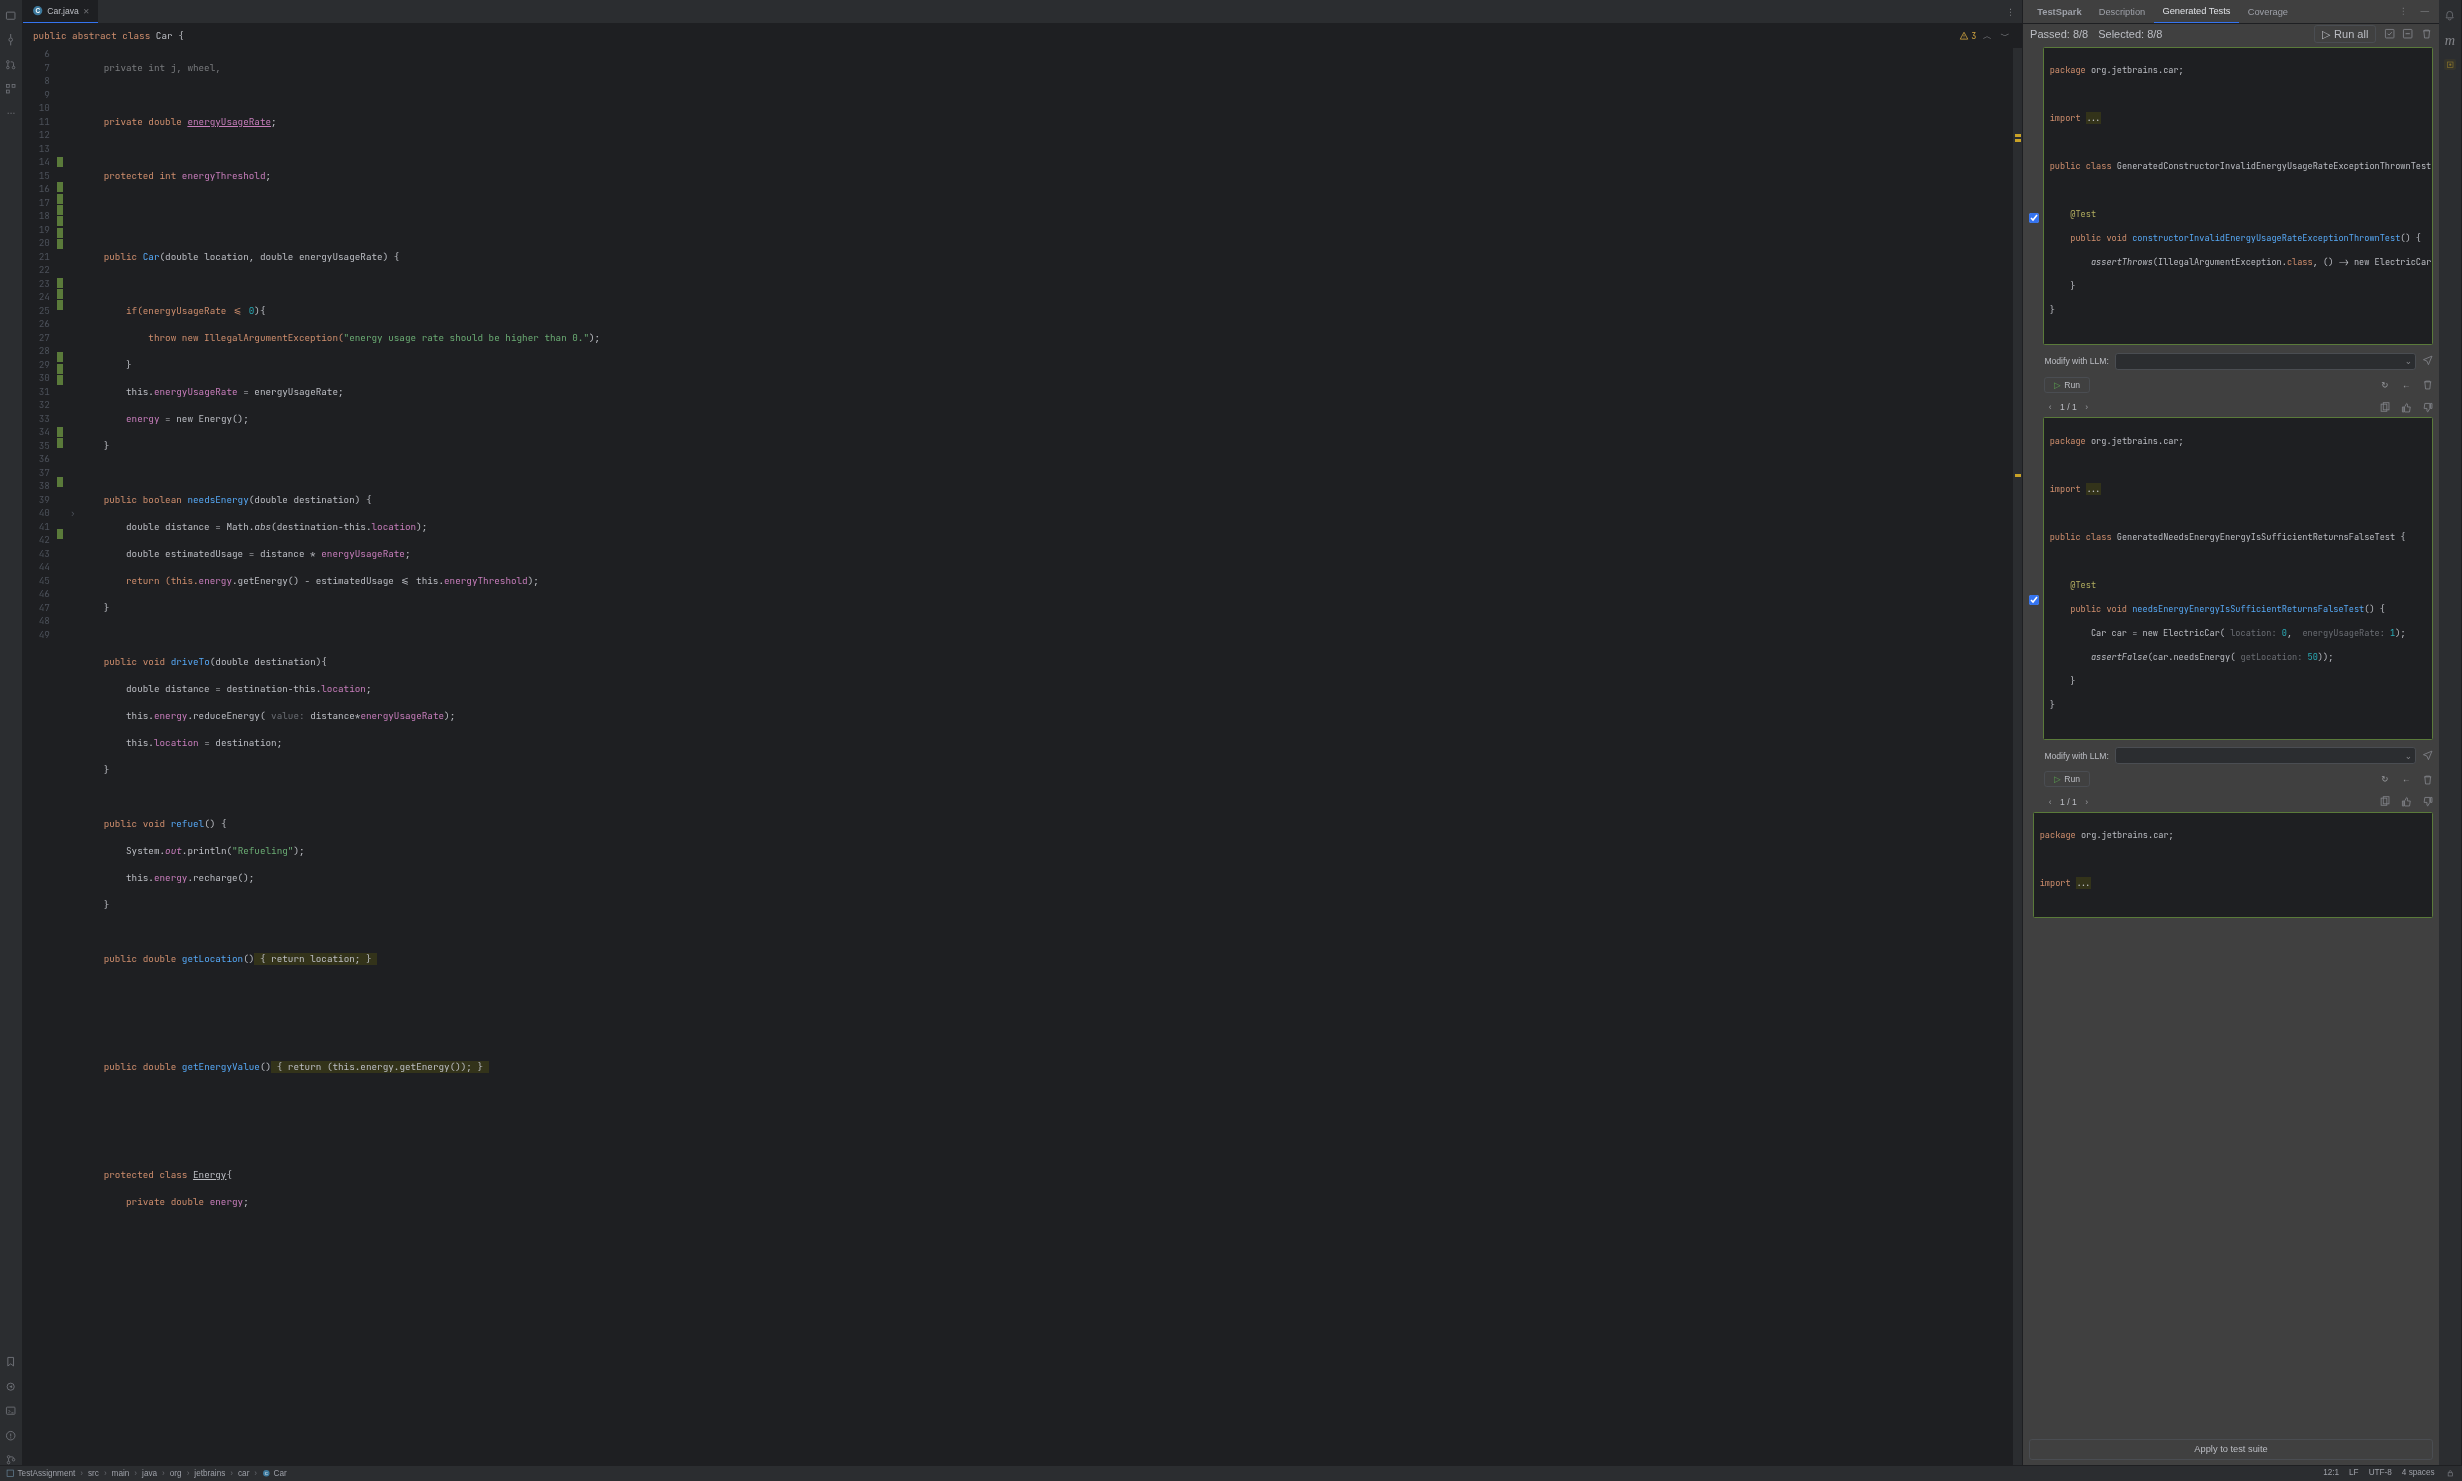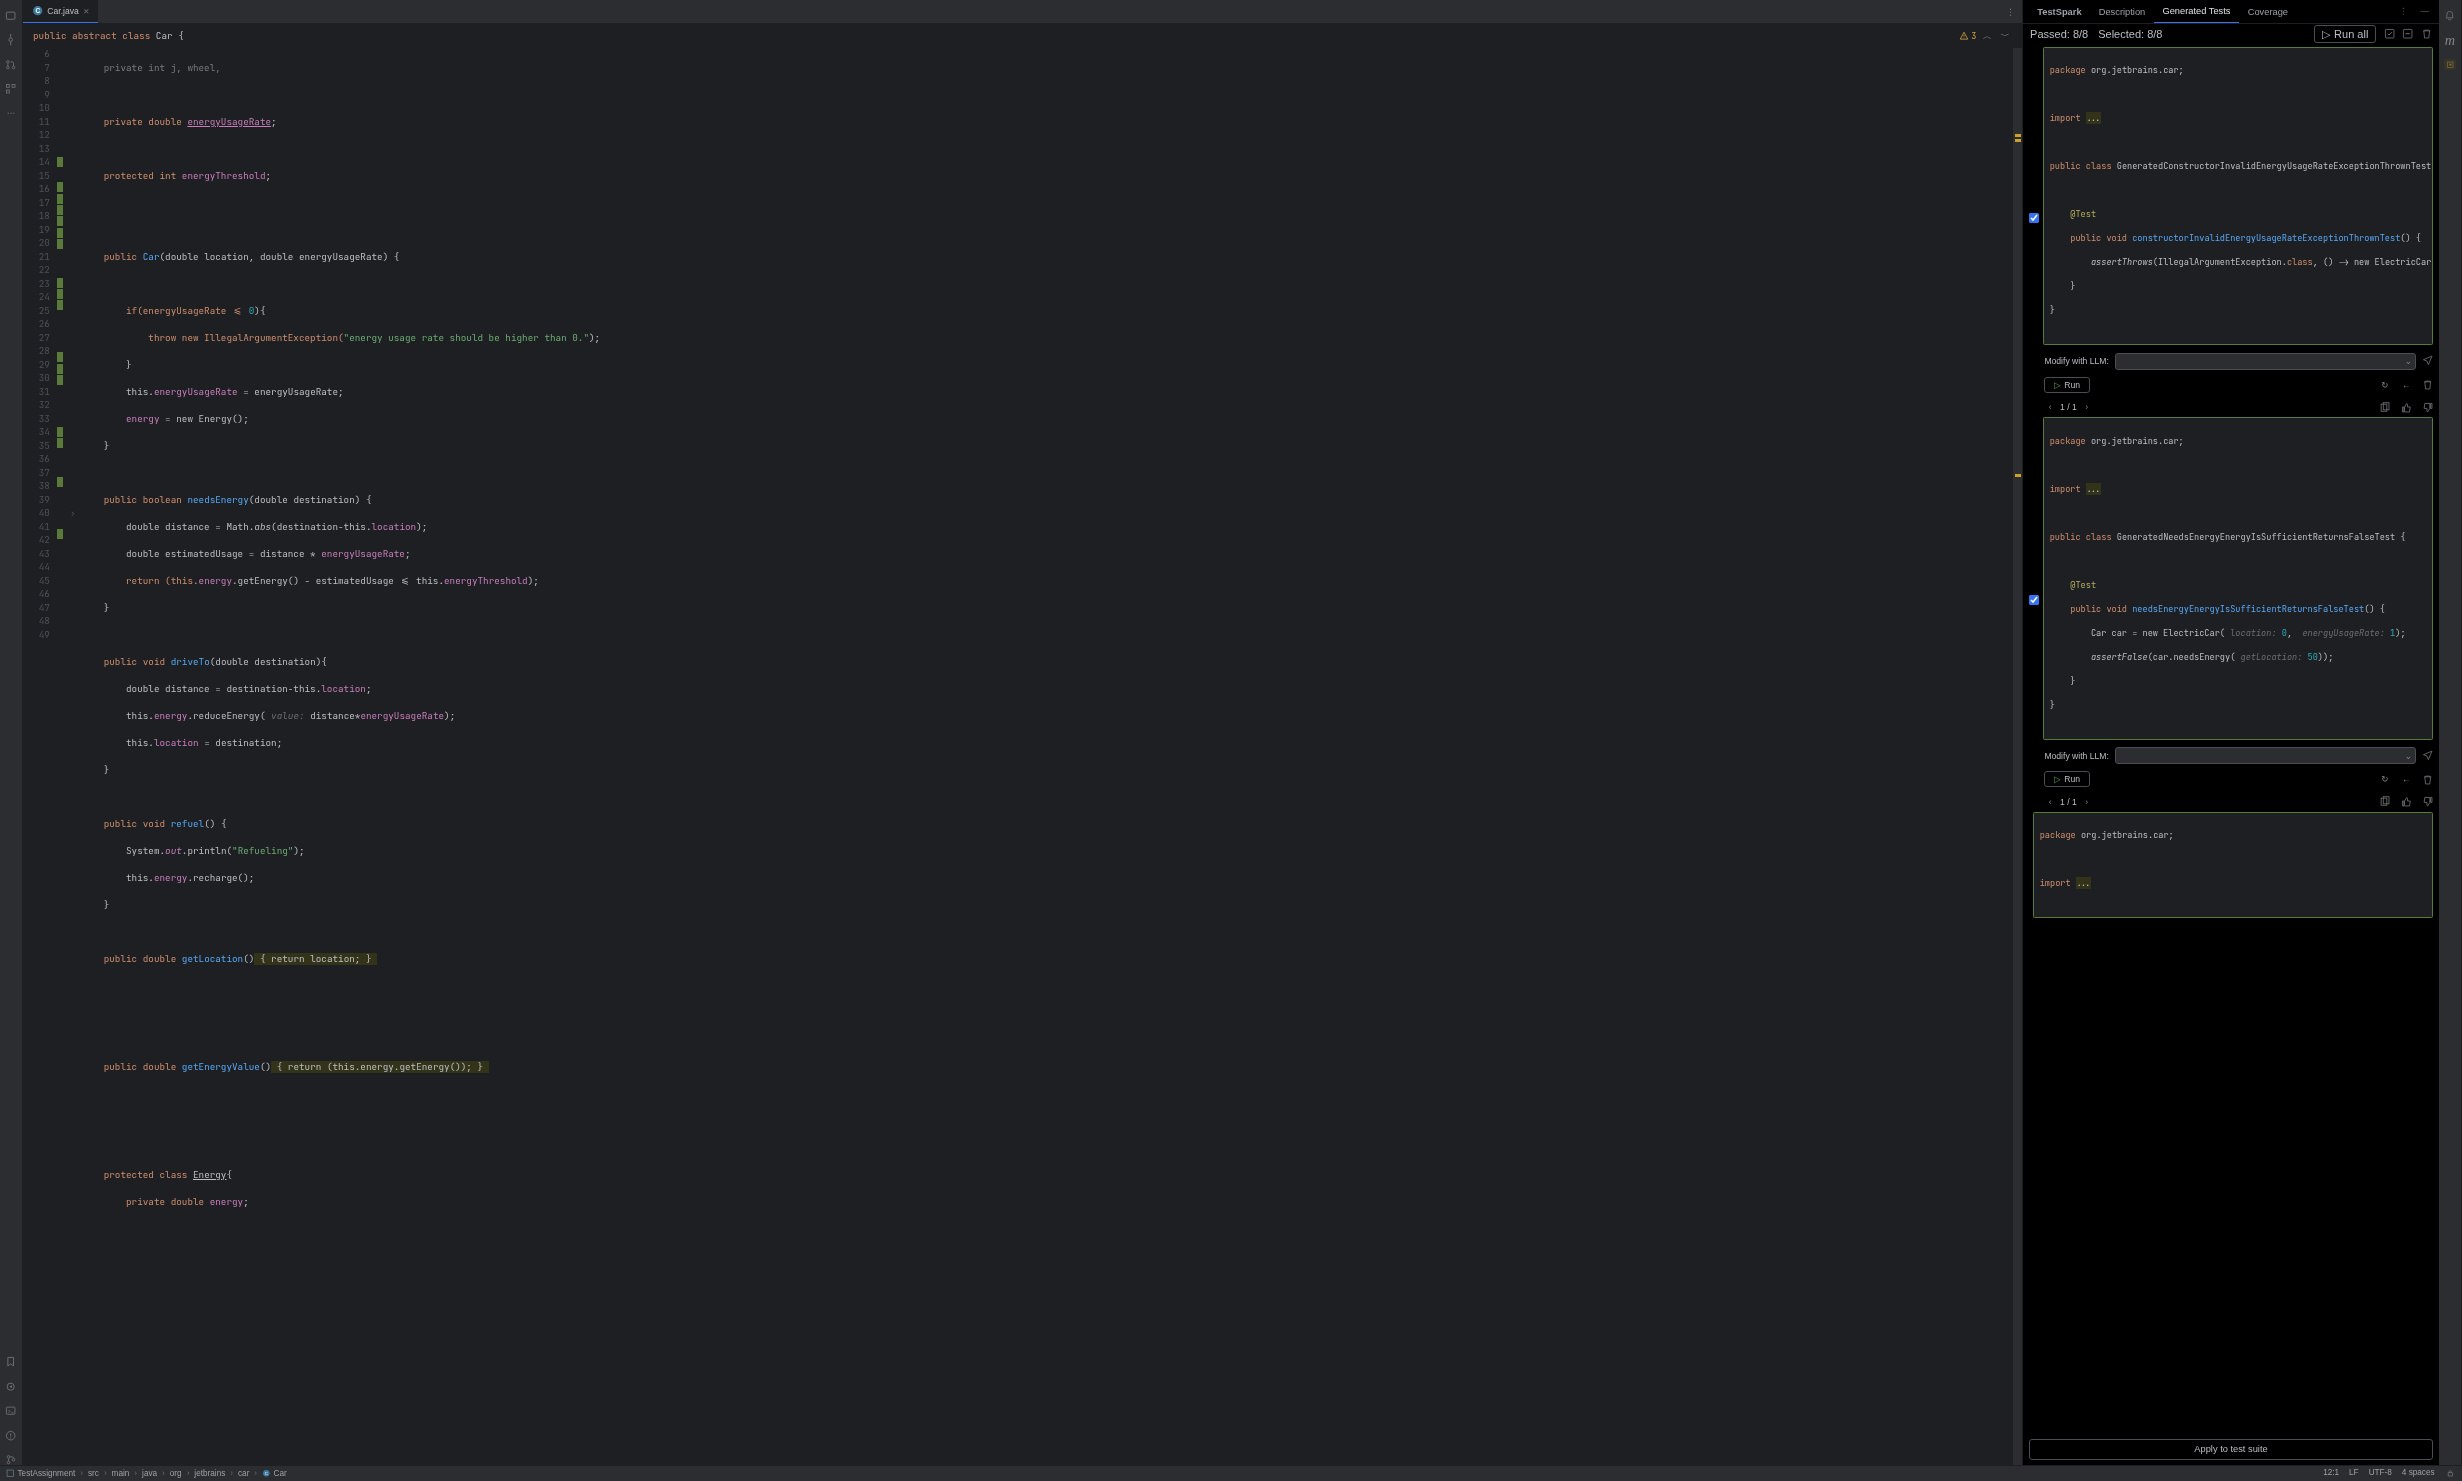--- a/index.html
+++ b/index.html
@@ -28,21 +28,21 @@
 .fold .fc{cursor:pointer}
 .code-body{flex:1;white-space:pre;overflow:hidden;color:#bcbec4;padding-top:0}
 .k{color:#cf8e6d}
 .fn2{color:#56a8f5}
 .n{color:#2aacb8}
 .s{color:#6aab73}
 .p{color:#c77dbb}
 .y{background:#33331a;color:#bcbec4}
 .scroll-markers{width:8.6px;background:#2b2d30;position:relative}
 .sm-y{position:absolute;right:1.4px;width:5.7px;height:2.9px;background:#c9a227}
-.right-pane{width:417px;background:#000000;display:flex;flex-direction:column;border-left:0.7px solid #1e1f22}
+.right-pane{width:417px;background:#404040;display:flex;flex-direction:column;border-left:0.7px solid #1e1f22}
 .rp-tabs{height:24px;display:flex;align-items:stretch;border-bottom:0.7px solid #1e1f22;padding-left:5.7px}
 .rp-tab{padding:0 8.6px;display:flex;align-items:center;color:#9da0a8;cursor:pointer;font-size:9.3px}
 .rp-tab.active{color:#dfe1e5;border-bottom:1.4px solid #3574f0}
 .rp-tabs .r{margin-left:auto;display:flex;align-items:center;gap:10px;padding-right:8.6px;opacity:.7}
 .rp-toolbar{height:20px;display:flex;align-items:center;padding:0 7.1px;gap:10px;font-size:11px}
 .rp-toolbar .counts{display:flex;gap:10px}
 .rp-toolbar .actions{margin-left:auto;display:flex;align-items:center;gap:7.1px}
 .run-all{display:flex;align-items:center;gap:3.6px;border:0.7px solid #4a4d52;padding:1.4px 7.1px;border-radius:2.9px;cursor:pointer;color:#5a9e4e}
 .run-all span{color:#bcbec4}
 .ic-btn{width:11.4px;height:11.4px;opacity:.7;cursor:pointer;display:flex;align-items:center;justify-content:center}
@@ -63,21 +63,21 @@
 .run-row .ract{margin-left:auto;display:flex;gap:10px}
 .nav-row{display:flex;align-items:center;gap:5.7px;padding:2.9px 0 4.3px 15.7px}
 .nav-row .pager{display:flex;align-items:center;gap:4.3px}
 .nav-row .ract{margin-left:auto;display:flex;gap:10px}
 .apply-bar{margin:2.9px 5.7px 5.7px 5.7px;border:0.7px solid #4a4d52;border-radius:2.9px;padding:4.3px;text-align:center;cursor:pointer;color:#bcbec4;font-size:9.3px}
 .status-bar{height:15.7px;background:#2b2d30;border-top:0.7px solid #1e1f22;display:flex;align-items:center;padding:0 6px;font-size:8.2px;color:#9da0a8}
 .status-bar .bc{display:flex;align-items:center;gap:2.9px}
 .status-bar .sep{opacity:.5;margin:0 2.1px}
 .status-bar .r{margin-left:auto;display:flex;gap:10px}
 .svg-i{width:11.4px;height:11.4px}
-.hint{color:#6a6d73;font-style:italic}
+.hint{color:#6a6d73;}
 .dim{color:#787a7d}
 .bold{font-weight:600}
 .it{font-style:italic}
 .u{text-decoration:underline}
 .m-logo{font-family:serif;font-style:italic;font-size:14.3px;color:#bcbec4}
 </style>
 </head>
 <body>
 
 <div class="top-row">

